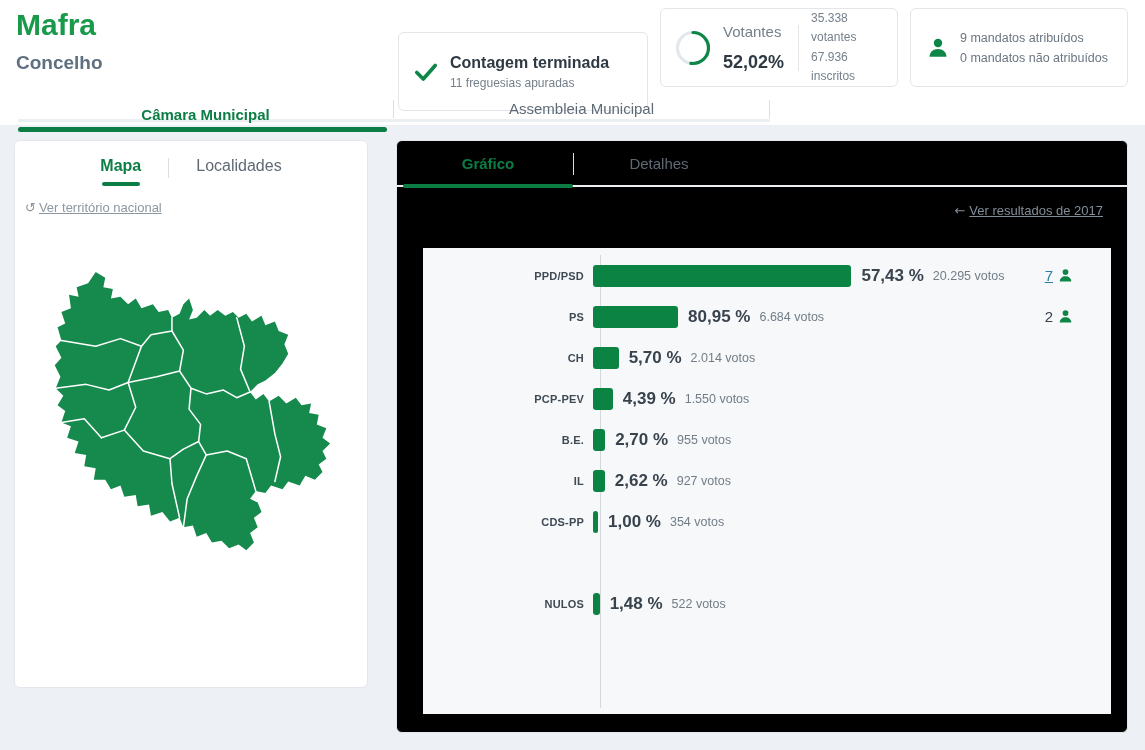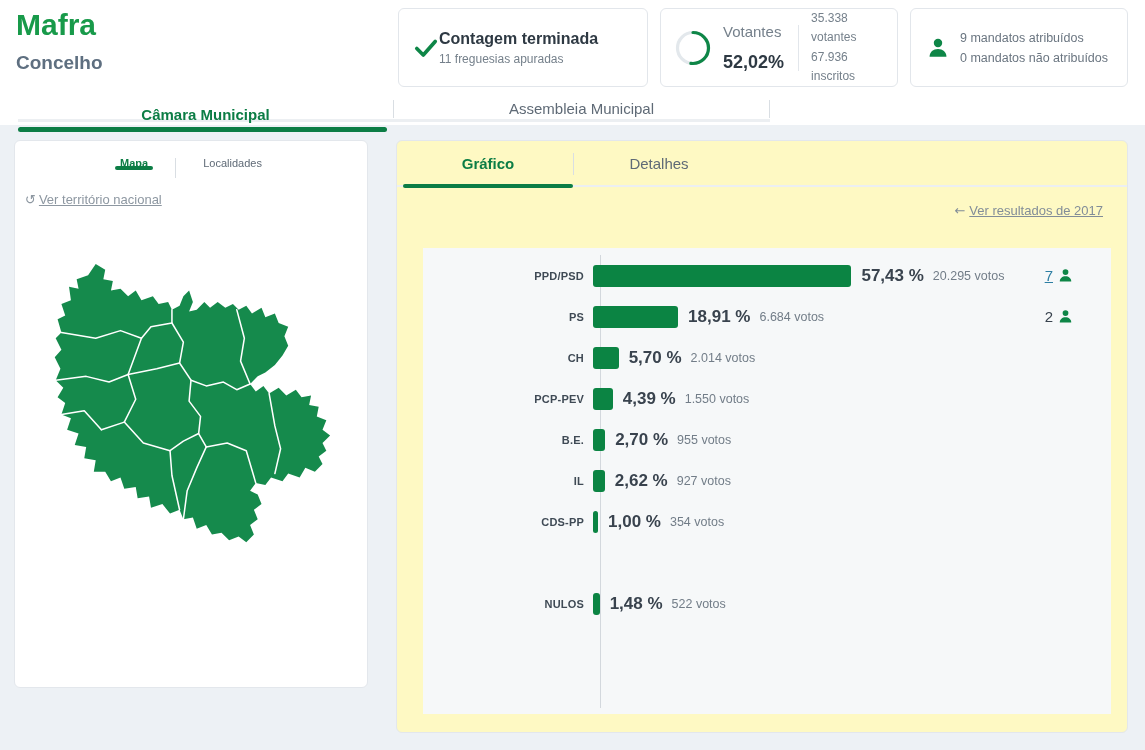--- a/index.html
+++ b/index.html
@@ -13,21 +13,21 @@
     font-family:"Liberation Sans", sans-serif; color:#39434e;
   }
   .icon-glyph{font-family:"DejaVu Sans", sans-serif;}
 
   
   .header{position:absolute; left:0; top:0; width:1145px; height:125px; background:#fff;}
   .title{position:absolute; left:16px; top:8px; font-size:30px; font-weight:bold; color:var(--title-green);}
   .subtitle{position:absolute; left:16px; top:52px; font-size:19px; font-weight:bold; color:#5e6f80;}
 
   .hcard{position:absolute; top:8px; height:79px; background:#fff; border:1px solid #e2e6eb; border-radius:6px; display:flex; align-items:center;}
-  #card-count{left:398px; width:250px; padding:0 14px; }
+  #card-count{left:398px; width:250px; padding:0 14px; gap:11px;margin-top:24px;}
   .hc-title{font-size:16px; font-weight:bold; color:#2e3943;}
   .hc-sub{font-size:12px; color:#75808b; margin-top:4px;}
   #card-turnout{left:660px; width:238px; padding:0 12px;}
   .t-label{font-size:15px; color:#75808b;}
   .t-pct{font-size:18px; font-weight:bold; color:#2e3943; margin-top:12px;}
   .vdiv{width:1px; height:46px; background:#e2e6eb; margin:0 12px 0 14px; flex:none;}
   .t-lines{font-size:12px; color:#75808b; line-height:1.6;}
   #card-mandates{left:910px; width:218px; padding:0 16px; gap:11px;}
   .m-lines{font-size:12.5px; color:#6a7580; line-height:1.6;}
   .ring{flex:none; margin-right:10px;}
@@ -36,36 +36,36 @@
   
   .main-tabs{position:absolute; left:18px; top:98px; width:752px; height:24px; display:flex; align-items:center; border-bottom:3px solid #eceff2;}
   .main-tab{flex:1; text-align:center; font-size:15px; color:#5f6a76; position:relative; line-height:21px; cursor:pointer;}
   .main-tab.active{color:var(--tab-green); font-weight:bold;margin-top:12px;}
   .main-tab.active::after{content:""; position:absolute; left:0; right:6px; bottom:-7px; height:5px; border-radius:3px; background:var(--tab-green);}
   .tab-sep{width:1px; height:18px; background:#d9dee3; flex:none;}
 
   
   .map-card{position:absolute; left:14px; top:140px; width:354px; height:548px; background:#fff; border:1px solid #e3e7ec; border-radius:6px;}
   .map-tabs{display:flex; justify-content:center; align-items:flex-start; padding-top:16px;}
-  .map-tab{font-size:11px; color:#5f6a76; padding:0 27px 1px 27px; position:relative; cursor:pointer;}
+  .map-tab{font-size:16px; color:#5f6a76; padding:0 27px 11px 27px; position:relative; cursor:pointer;}
   .map-tab.active{color:var(--tab-green); font-weight:bold;}
   .map-tab.active::after{content:""; position:absolute; left:50%; transform:translateX(-50%); bottom:0; width:38px; height:4px; border-radius:2px; background:var(--tab-green);}
   .map-sep{width:1px; height:20px; background:#d9dee3; margin-top:1px;}
   .map-info{display:flex; justify-content:space-between; align-items:flex-start; padding:14px 12px 0 10px;}
   .geo-lines{font-size:13px; color:#46525e; line-height:1.55;}
   .geo-link{color:var(--link-blue); font-weight:bold; text-decoration:underline; cursor:pointer;}
   .geo-strong{font-weight:bold; color:#39434e;}
   .nat-link{font-size:13px; color:#8d97a1; cursor:pointer; display:flex; align-items:baseline; gap:3px;}
   .nat-link .lbl{text-decoration:underline;}
   .map-box{display:flex; justify-content:center; margin-top:32px;}
   .map-shape{fill:var(--map-green);}
   .map-borders{fill:none; stroke:#fff; stroke-width:1.6; stroke-linejoin:round; stroke-linecap:round;}
 
   
-  .chart-card{position:absolute; left:396px; top:140px; width:732px; height:593px; background:#fef9c3; border:1px solid #e3e7ec; border-radius:6px;}
+  .chart-card{position:absolute; left:396px; top:140px; width:732px; height:593px; background:#000000; border:1px solid #e3e7ec; border-radius:6px;}
   .chart-tabs{display:flex; height:46px; border-bottom:2px solid #eceff2; padding-left:6px;}
   .chart-tab{width:170px; text-align:center; line-height:46px; font-size:15px; color:#5f6a76; position:relative; cursor:pointer;}
   .chart-tab.active{color:var(--tab-green); font-weight:bold;}
   .chart-tab.active::after{content:""; position:absolute; left:0; right:0; bottom:-3px; height:4px; border-radius:2px; background:var(--tab-green);}
   .ctab-sep{width:1px; height:22px; background:#d9dee3; margin-top:12px;}
   .back-link{position:absolute; right:24px; top:62px; font-size:13px; color:#828d98; cursor:pointer; display:flex; align-items:baseline; gap:4px;}
   .back-link .lbl{text-decoration:underline;}
 
   .chart-panel{position:absolute; left:26px; top:107px; width:688px; height:466px; background:#f6f8f9; padding-top:7px;}
   .axis{position:absolute; left:177px; top:7px; bottom:6px; width:1px; background:#d3d8dd;}
@@ -198,21 +198,21 @@
             <span class="num link">7</span>
             <svg class="person" width="15" height="15" viewBox="0 0 24 24">
               <circle cx="12" cy="6.5" r="4.6"></circle>
               <path d="M2.8 21.5c0-5 4.1-8.3 9.2-8.3s9.2 3.3 9.2 8.3z"></path>
             </svg>
           </span>
         </div>
         <div class="crow">
           <span class="party">PS</span>
           <div class="bar" style="width: 85.095px;"></div>
-          <span class="pct">18,91 %</span>
+          <span class="pct">80,95 %</span>
           <span class="votes">6.684 votos</span>
           <span class="mand">
             <span class="num">2</span>
             <svg class="person" width="15" height="15" viewBox="0 0 24 24">
               <circle cx="12" cy="6.5" r="4.6"></circle>
               <path d="M2.8 21.5c0-5 4.1-8.3 9.2-8.3s9.2 3.3 9.2 8.3z"></path>
             </svg>
           </span>
         </div>
         <div class="crow">

